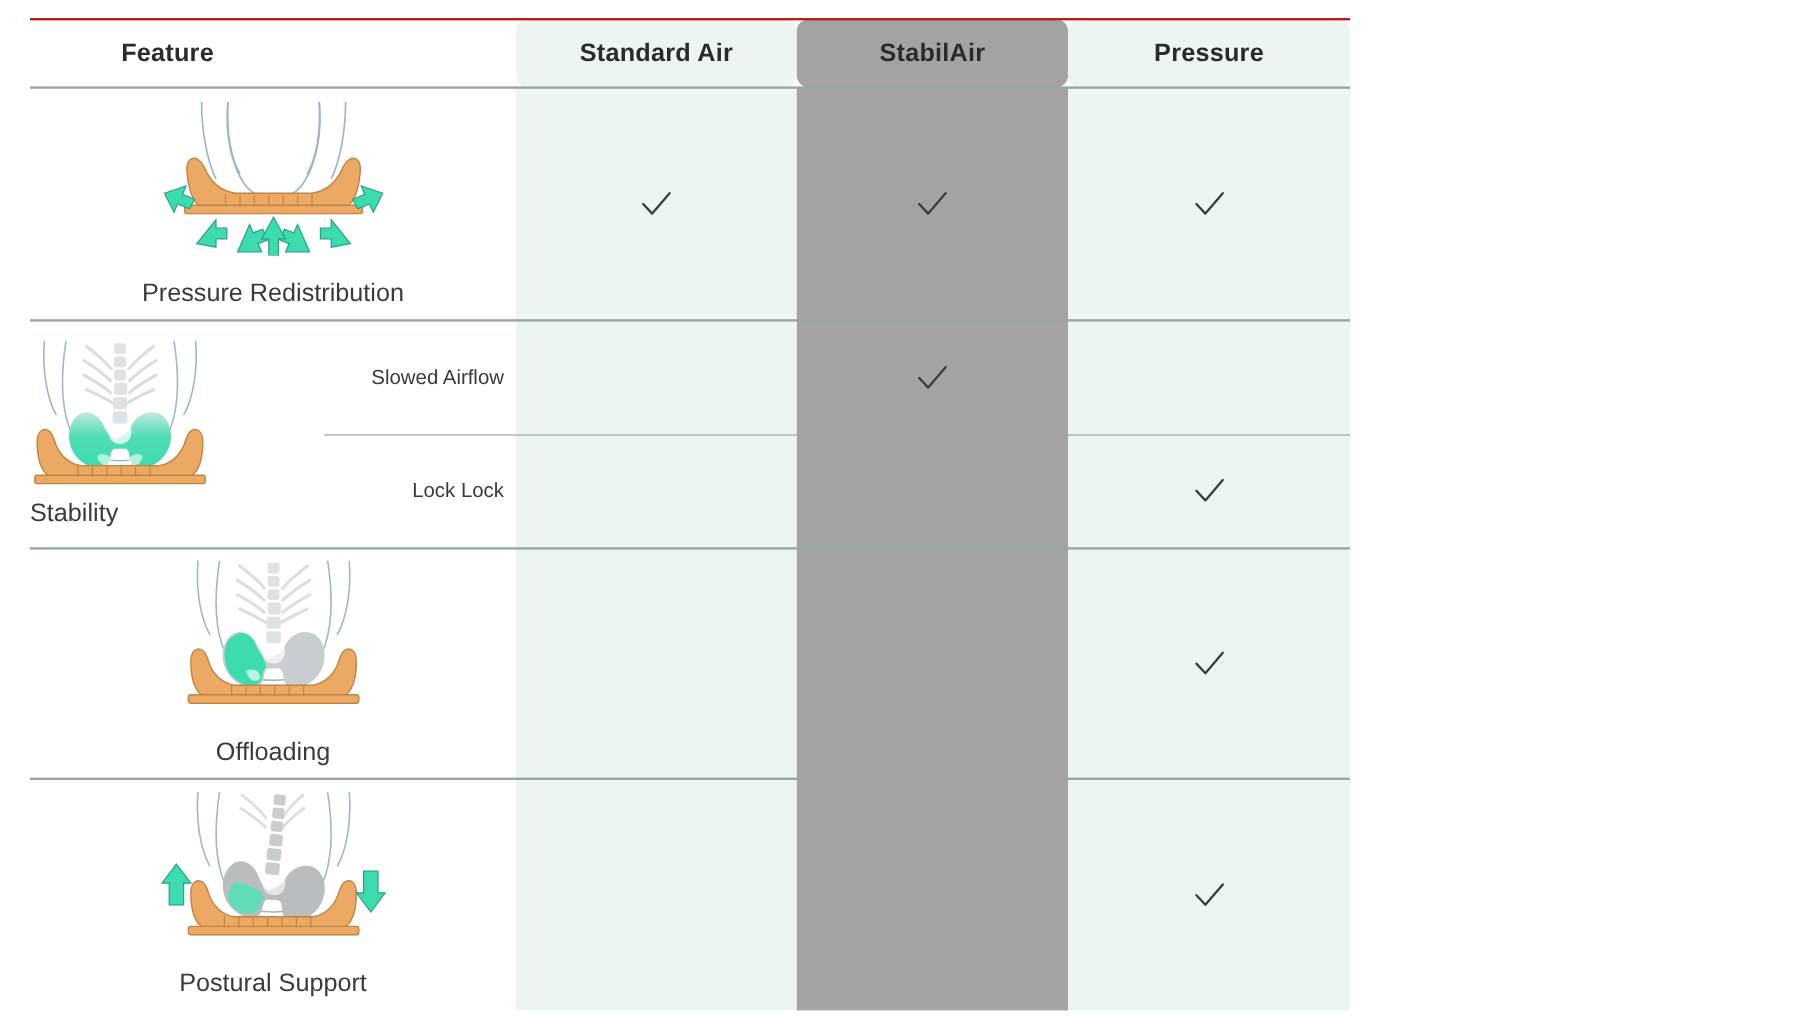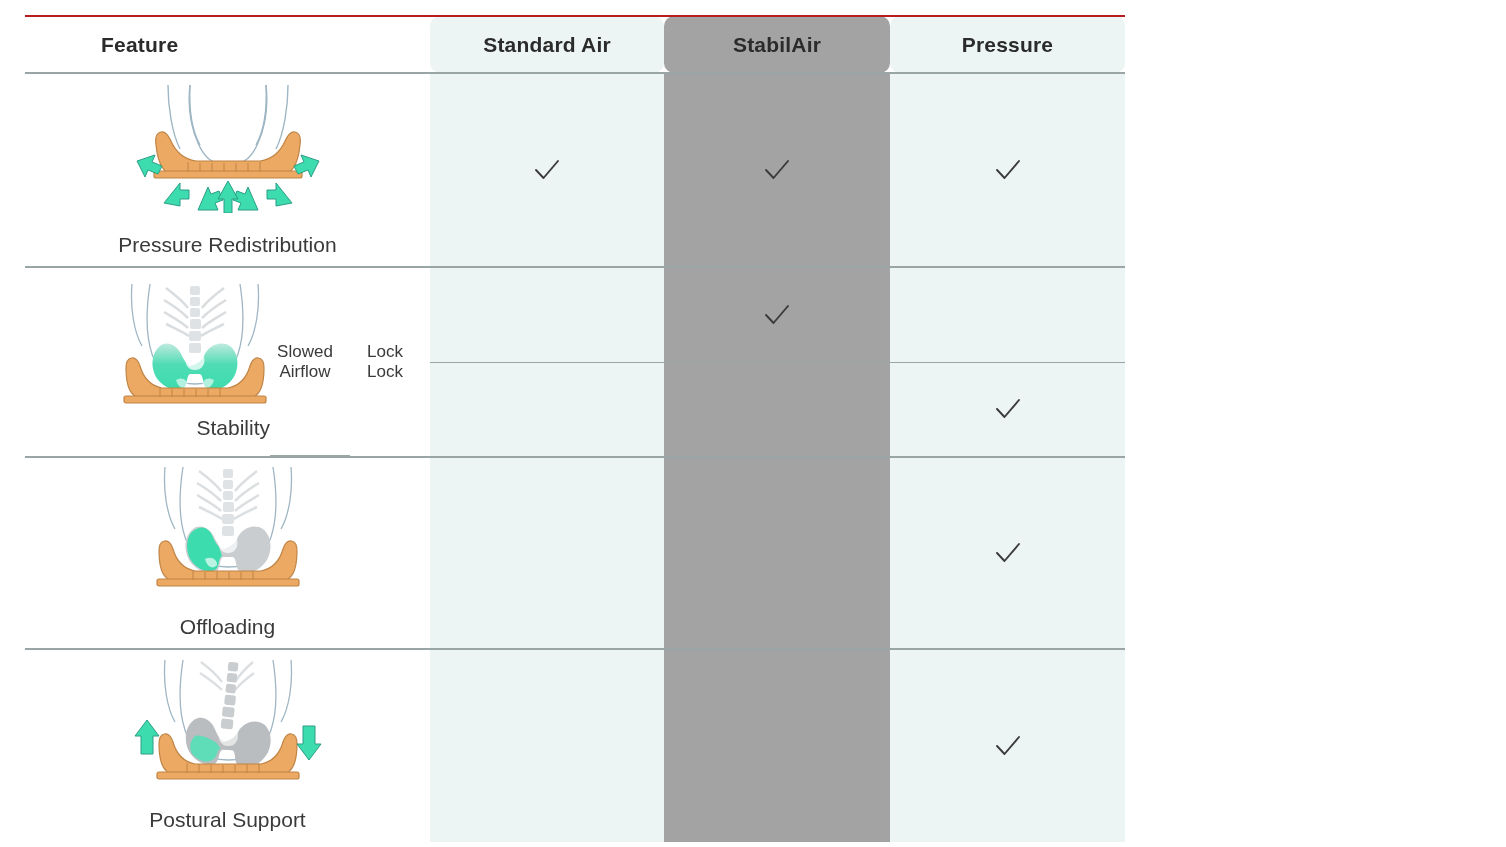--- a/index.html
+++ b/index.html
@@ -112,27 +112,27 @@
   
   .stability-layout {
     display: flex;
     align-items: stretch;
     height: 188px;
   }
   .stability-icon {
     width: 245px;
     display: flex;
     flex-direction: column;
-    align-items: flex-end;
+    align-items: flex-start;
     justify-content: center;
   }
   .stability-subs {
     flex: 1;
     display: flex;
-    flex-direction: row;
+    flex-direction: column;
   }
   .stability-subs > div {
     flex: 1 1 0;
     display: flex;
     align-items: center;
     justify-content: flex-end;
     padding-right: 10px;
     font-size: 17px;
     color: #3a3a3a;
   }

